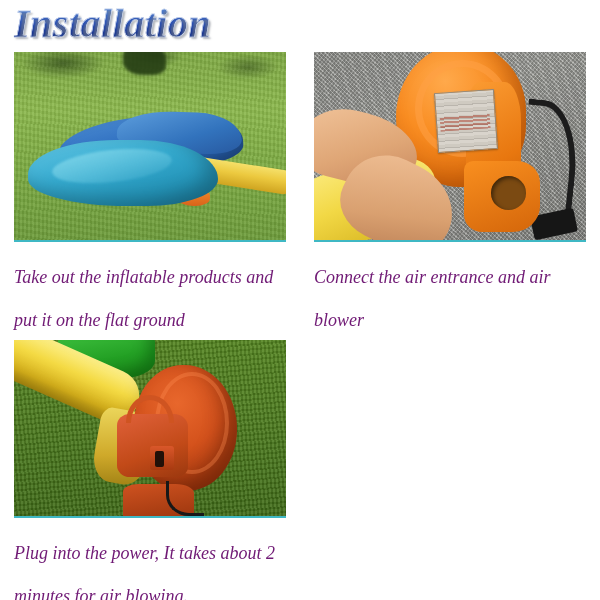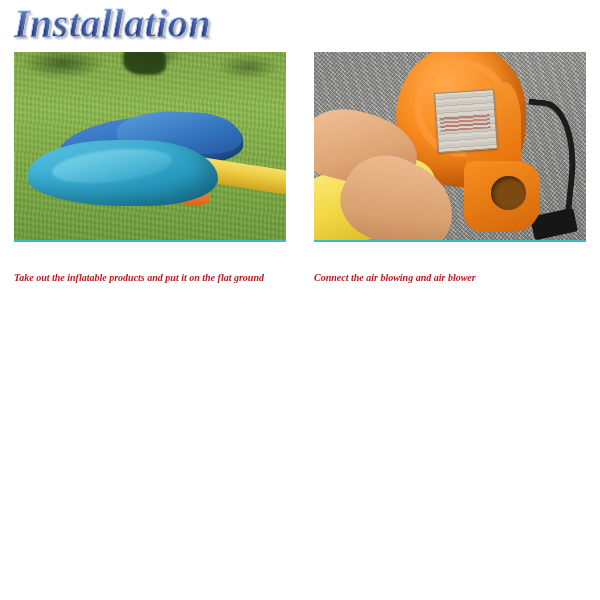--- a/index.html
+++ b/index.html
@@ -66,23 +66,23 @@
     border-bottom: 2px solid #3fb8c4;
   }
   .step-cell.row2 .photo { height: 178px; }
   .step-cell.no-rule .photo { border-bottom: none; }
 
   .photo .scene { position: absolute; inset: 0; }
 
   
   .caption {
     margin-top: 14px;
-    color: #b91c1c;
-    font-size: 10px;
-    font-weight: bold;
+    color: #701a75;
+    font-size: 18px;
+    font-weight: normal;
     font-style: italic;
     line-height: 43px;
     width: 280px;
   }
 
   
   .grass-a {
     background:
       radial-gradient(ellipse 60px 22px at 18% 6%, rgba(20,40,10,0.55), transparent 70%),
       radial-gradient(ellipse 38px 16px at 52% 2%, rgba(25,45,12,0.5), transparent 70%),
@@ -463,18 +463,36 @@
         <div class="s2-blower-neck"></div>
         <div class="s2-foot"></div>
         <div class="s2-foot-hole"></div>
         <div class="s2-label"></div>
         <div class="s2-tube"></div>
         <div class="s2-tube2"></div>
         <div class="s2-hand-upper"></div>
         <div class="s2-hand-lower"></div>
       </div>
     </div>
-    <div class="caption">Connect the air blowing and air blower</div>
+    <div class="caption">Connect the air entrance and air blower</div>
   </div>
 
+  <div class="step-cell row2">
+    <div class="photo">
+      <div class="scene grass-b">
+        <div class="s3-greenbag"></div>
+        <div class="s3-tube"></div>
+        <div class="s3-tube-end"></div>
+        <div class="s3-blower-disc"></div>
+        <div class="s3-disc-rim"></div>
+        <div class="s3-motor"></div>
+        <div class="s3-handle"></div>
+        <div class="s3-switch"></div>
+        <div class="s3-switch-btn"></div>
+        <div class="s3-base"></div>
+        <div class="s3-cord"></div>
+      </div>
+    </div>
+    <div class="caption">Plug into the power, It takes about 2 minutes for air blowing.</div>
+  </div>
 
 
 </div>
 
 </body></html>

